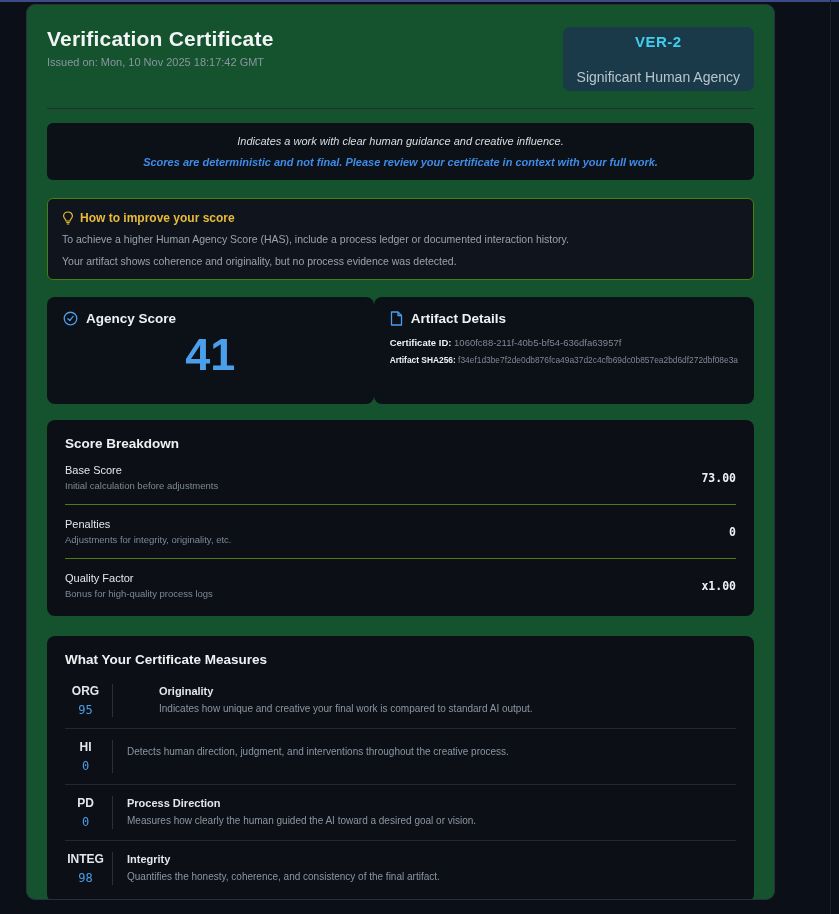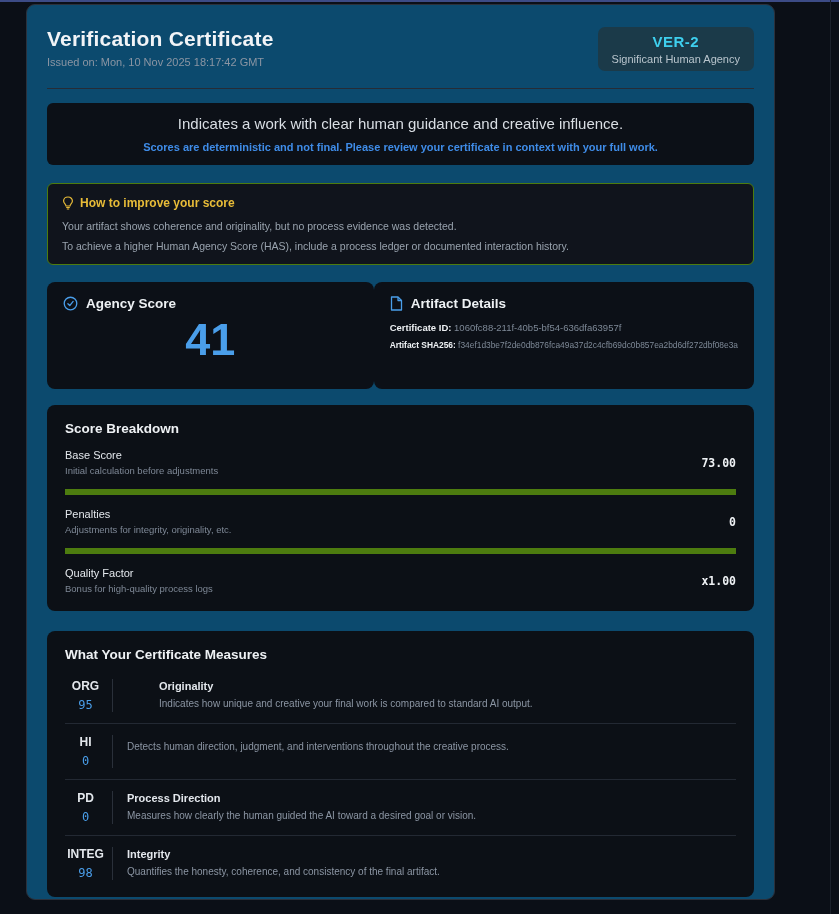--- a/index.html
+++ b/index.html
@@ -14,45 +14,45 @@
     position: absolute; top: 0; left: 0; width: 839px; height: 2px;
     background: #3c4b86;
   }
   .scroll-line {
     position: absolute; top: 0; left: 830px; width: 1px; height: 914px;
     background: #1c222c;
   }
   .card {
     position: absolute; left: 26px; top: 4px;
     width: 749px; height: 896px;
-    background: #0c4a6e;
+    background: #14532d;
     border: 1px solid #2b313c;
     border-radius: 9px;
     padding: 22px 20px 0 20px;
     overflow: hidden;
   }
   
   .hdr { display: flex; justify-content: space-between; align-items: flex-start; }
   .hdr-title { color: #f2f4f7; font-size: 21px; font-weight: bold; letter-spacing: .2px; }
   .hdr-issued { color: #8b95a3; font-size: 11px; margin-top: 5px; }
   .badge {
     background: #1b3a49; border-radius: 7px;
     padding: 6px 14px; text-align: center; min-width: 114px;
   }
   .badge-code { color: #3ecfee; font-size: 15px; font-weight: bold; letter-spacing: .5px; }
-  .badge-label { color: #b9c5cd; font-size: 11px; margin-top: 3px; text-align: right; }
+  .badge-label { color: #b9c5cd; font-size: 14px; margin-top: 19px; text-align: right; }
   .hr { border: none; border-top: 1px solid #262c36; margin-top: 17px; }
 
   
   .summary {
     margin-top: 14px; background: #0c1017; border-radius: 6px;
     padding: 12px 10px; text-align: center;
   }
-  .summary-l1 { color: #d9dee4; font-size: 15px; }
-  .summary-l2 { color: #3f8ce8; font-size: 11px; font-weight: bold; margin-top: 9px; }
+  .summary-l1 { color: #d9dee4; font-size: 11px; font-style: italic; }
+  .summary-l2 { color: #3f8ce8; font-size: 11px; font-style: italic; font-weight: bold; margin-top: 9px; }
 
   
   .improve {
     margin-top: 18px; border: 1px solid #4d7c0f; border-radius: 6px;
     background: #10141c; padding: 12px 14px;
   }
   .improve-title { color: #e8bc38; font-size: 12px; font-weight: bold; display: flex; align-items: center; gap: 6px; }
   .improve-line { color: #99a3ae; font-size: 10.5px; margin-top: 8px; }
   .improve-line.first { margin-top: 10px; }
 
@@ -67,21 +67,21 @@
   .kv { margin-top: 11px; font-size: 9.5px; white-space: nowrap; overflow: hidden; }
   .kv.sha { margin-top: 7px; font-size: 8.4px; }
   .kv .k { color: #eef1f4; font-weight: bold; }
   .kv .v { color: #7e8997; margin-top: 24px; }
 
   
   .box { margin-top: 16px; background: #0c1016; border-radius: 8px; padding: 16px 18px 4px 18px; }
   .box-title { color: #eef1f4; font-size: 13.5px; font-weight: bold; }
   .b-row {
     display: flex; justify-content: space-between; align-items: center;
-    padding: 13px 0; border-bottom: 6px solid #4d7c0f;
+    padding: 13px 0; border-bottom: 1px solid #4d7c0f;
   }
   .b-row.last { border-bottom: none; }
   .b-label { color: #e3e7ec; font-size: 11px; }
   .b-desc { color: #7e8896; font-size: 9.5px; margin-top: 4px; }
   .b-value { color: #eef1f4; font-size: 11.5px; font-family: "DejaVu Sans Mono", monospace; font-weight: bold; }
 
   
   .box2 { margin-top: 20px; background: #0c1016; border-radius: 8px; padding: 16px 18px 6px 18px; }
   .m-row { display: flex; padding: 11px 0; border-bottom: 1px solid #232933; }
   .m-row.last { border-bottom: none; }
@@ -124,22 +124,22 @@
 
   <div class="improve">
     <div class="improve-title">
       <svg class="icon-svg" width="12" height="14" viewBox="0 0 12 14">
         <path d="M6 1 C3.2 1 1.6 3 1.6 5 C1.6 6.6 2.6 7.5 3.3 8.4 C3.8 9 3.9 9.6 4 10 L8 10 C8.1 9.6 8.2 9 8.7 8.4 C9.4 7.5 10.4 6.6 10.4 5 C10.4 3 8.8 1 6 1 Z" fill="none" stroke="#e8bc38" stroke-width="1.2"></path>
         <line x1="4.2" y1="11.5" x2="7.8" y2="11.5" stroke="#e8bc38" stroke-width="1.2"></line>
         <line x1="4.8" y1="13" x2="7.2" y2="13" stroke="#e8bc38" stroke-width="1.2"></line>
       </svg>
       <span>How to improve your score</span>
     </div>
+    <div class="improve-line">To achieve a higher Human Agency Score (HAS), include a process ledger or documented interaction history.</div>
     <div class="improve-line first">Your artifact shows coherence and originality, but no process evidence was detected.</div>
-    <div class="improve-line">To achieve a higher Human Agency Score (HAS), include a process ledger or documented interaction history.</div>
   </div>
 
   <div class="grid2">
 
     <div class="panel">
       <div class="panel-title">
         <svg class="icon-svg" width="15" height="15" viewBox="0 0 16 16">
           <circle cx="8" cy="8" r="6.7" fill="none" stroke="#4a9eea" stroke-width="1.4"></circle>
           <path d="M5.2 8.2 L7.2 10.2 L10.8 5.8" fill="none" stroke="#4a9eea" stroke-width="1.4" stroke-linecap="round" stroke-linejoin="round"></path>
         </svg>

